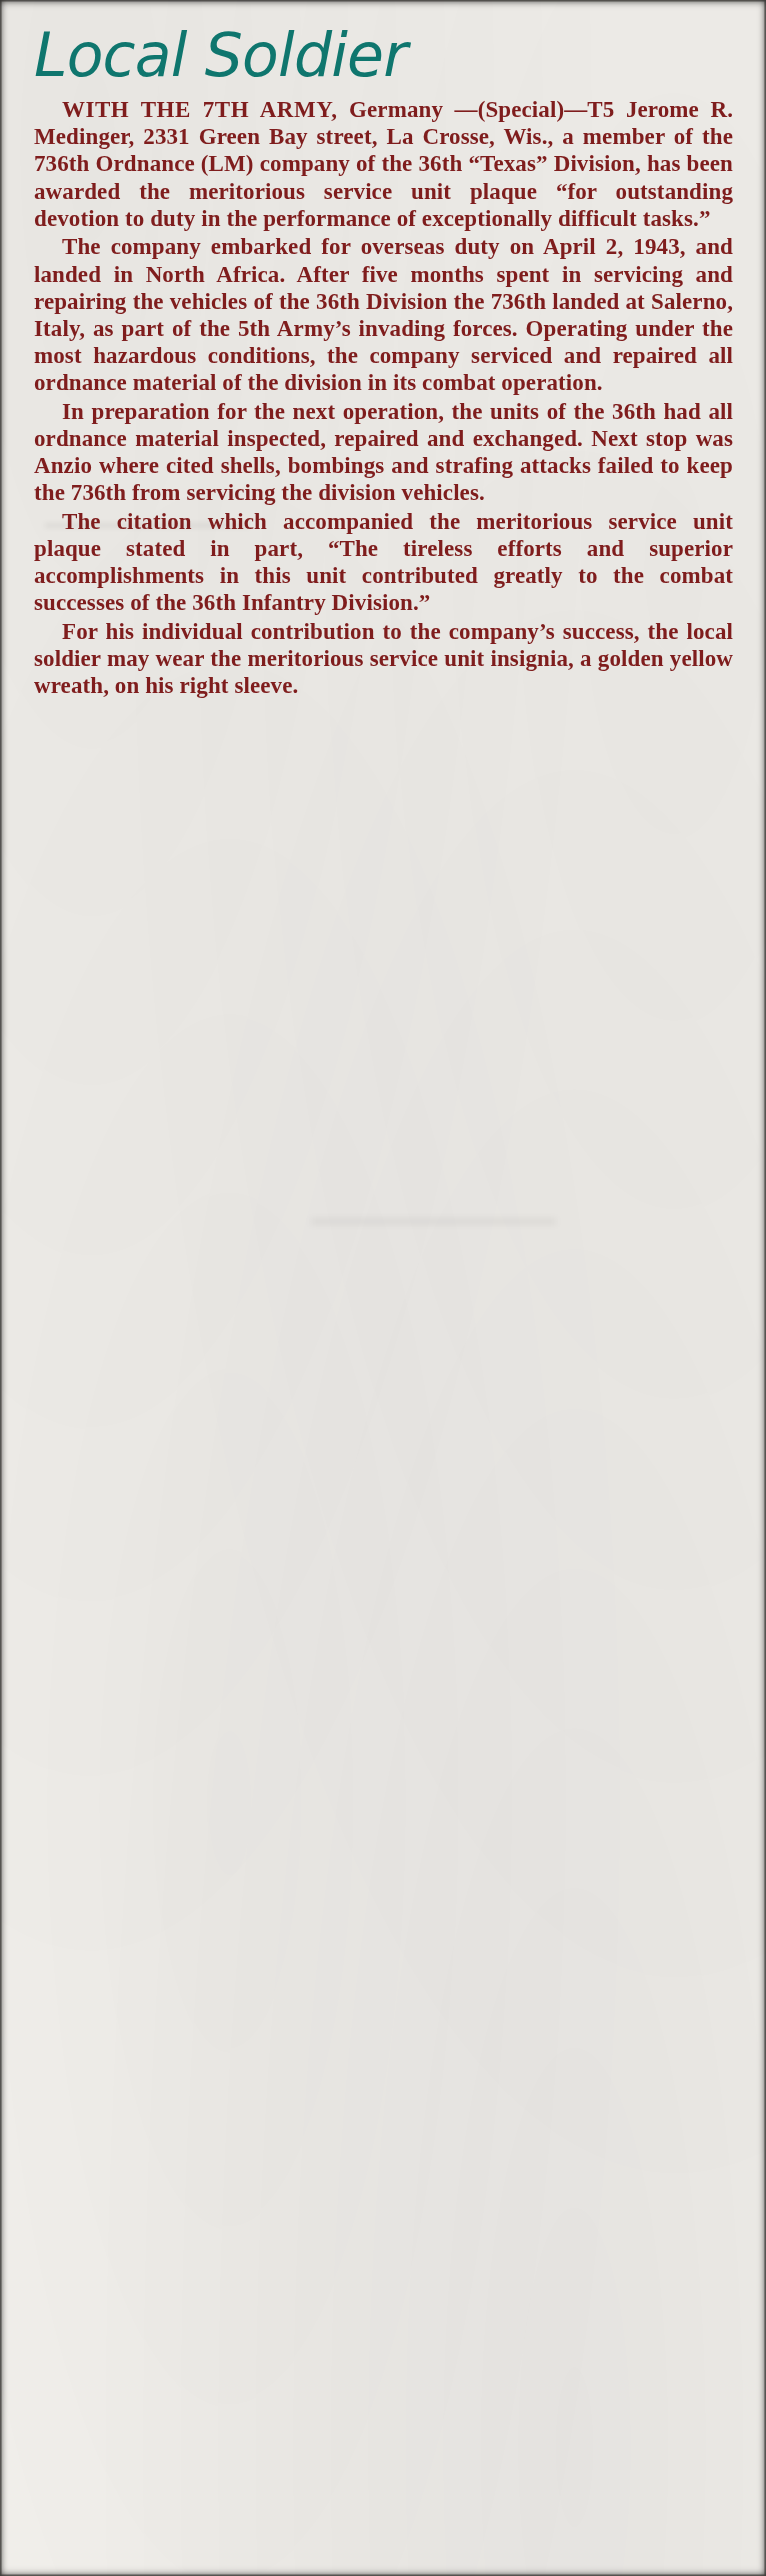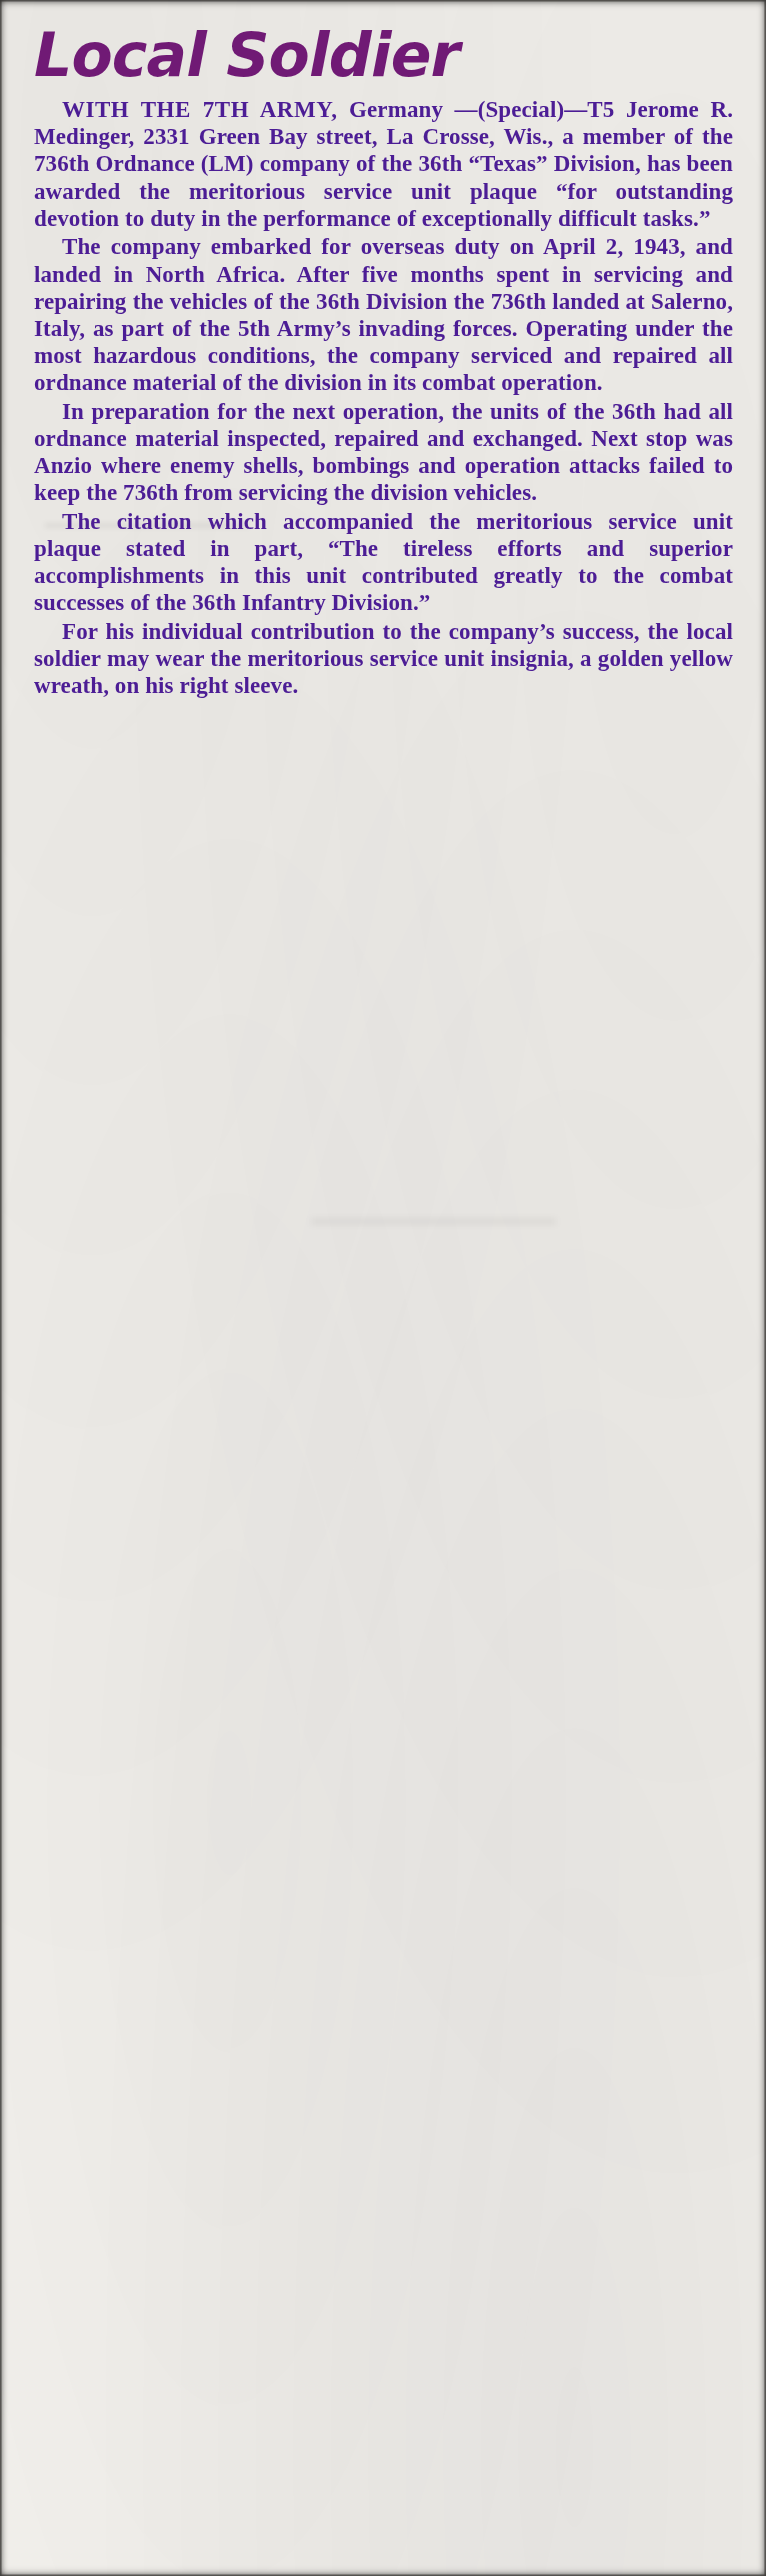--- a/index.html
+++ b/index.html
@@ -47,36 +47,36 @@
       inset 0 -4.1px 9.8px -4.1px rgba(0,0,0,0.5);
     pointer-events: none;
   }
   .content {
     position: relative;
     z-index: 2;
   }
 
   .headline {
     font-family: "DejaVu Sans", sans-serif;
-    font-weight: 700;
+    font-weight: 400;
     font-style: italic;
-    color: #701a75;
+    color: #0f766e;
     font-size: 60px;
     line-height: 0.92;
     letter-spacing: -0.8px;
     margin: 0 0 13px 0;
   }
   .headline .hl-line {
     display: block;
     white-space: nowrap;
   }
 
   .body-text {
     font-family: "Liberation Serif", serif;
-    color: #4c1d95;
+    color: #7f1d1d;
     font-size: 23px;
     line-height: 1.18;
     text-align: justify;
     text-justify: inter-word;
     font-weight: 700;
     letter-spacing: 0.1px;
   }
   .body-text p {
     margin: 0 0 1.6px 0;
     text-indent: 28px;
@@ -102,20 +102,20 @@
 
   <div class="content">
 
     <h1 class="headline">
       <span class="hl-line">Local Soldier</span>
     </h1>
 
     <div class="body-text">
       <p><span class="lead">WITH THE 7TH ARMY,</span><span> Germany —(Special)—T5 Jerome R. Medinger, 2331 Green Bay street, La Crosse, Wis., a member of the 736th Ordnance (LM) company of the 36th “Texas” Division, has been awarded the meritorious service unit plaque “for outstanding devotion to duty in the performance of exceptionally difficult tasks.”</span></p>
       <p><span>The company embarked for overseas duty on April 2, 1943, and landed in North Africa. After five months spent in servicing and repairing the vehicles of the 36th Division the 736th landed at Salerno, Italy, as part of the 5th Army’s invading forces. Operating under the most hazardous conditions, the company serviced and repaired all ordnance material of the division in its combat operation.</span></p>
-      <p><span>In preparation for the next operation, the units of the 36th had all ordnance material inspected, repaired and exchanged. Next stop was Anzio where enemy shells, bombings and operation attacks failed to keep the 736th from servicing the division vehicles.</span></p>
+      <p><span>In preparation for the next operation, the units of the 36th had all ordnance material inspected, repaired and exchanged. Next stop was Anzio where cited shells, bombings and strafing attacks failed to keep the 736th from servicing the division vehicles.</span></p>
       <p><span>The citation which accompanied the meritorious service unit plaque stated in part, “The tireless efforts and superior accomplishments in this unit contributed greatly to the combat successes of the 36th Infantry Division.”</span></p>
       <p><span>For his individual contribution to the company’s success, the local soldier may wear the meritorious service unit insignia, a golden yellow wreath, on his right sleeve.</span></p>
     </div>
 
   </div>
 </div>
 
 
 </body></html>

